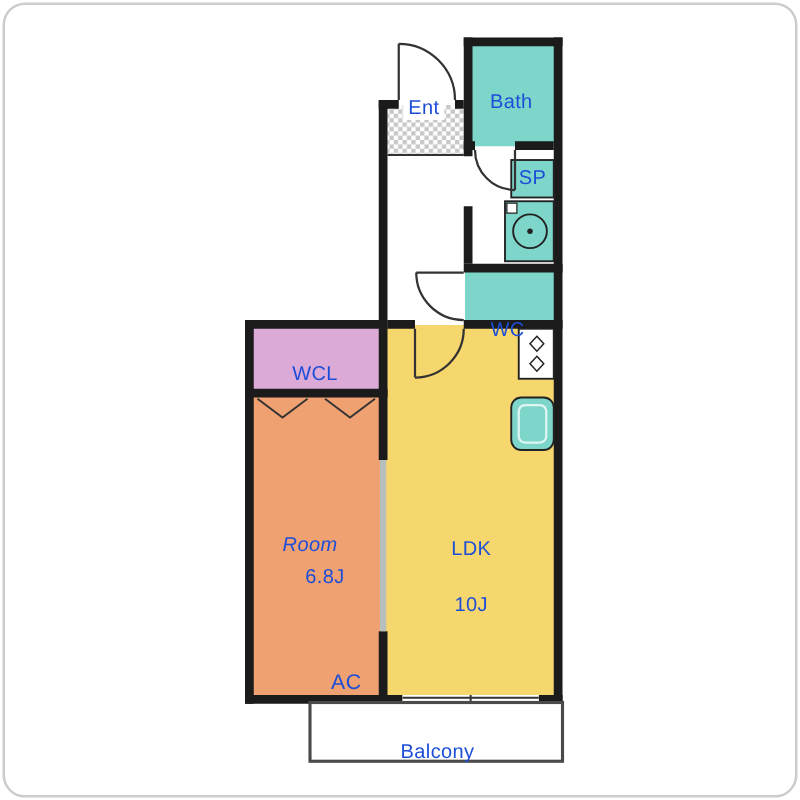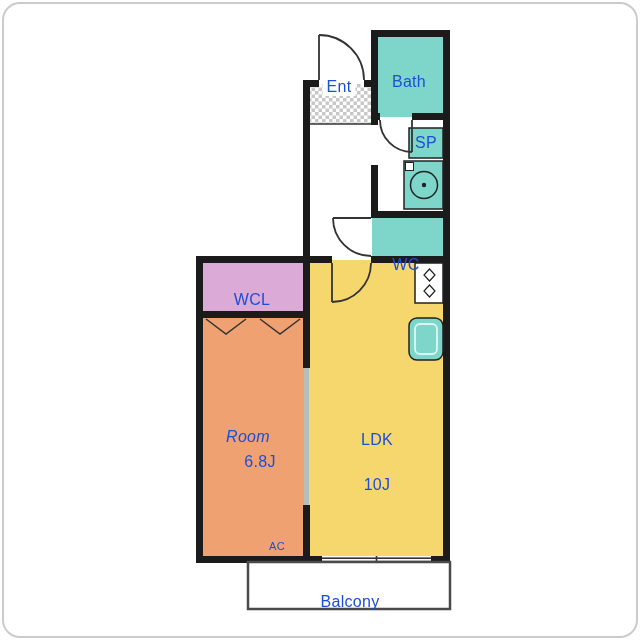--- a/index.html
+++ b/index.html
@@ -13,21 +13,21 @@
   }
   svg { position:absolute; left:0; top:0; }
   .wall { fill:#1b1b1b; }
   .arc  { fill:none; stroke:#333333; stroke-width:1.8; }
   .thin { stroke:#333333; stroke-width:1.5; fill:none; }
   .lbl {
     position:absolute; transform:translate(-50%,-50%);
     font-size:16px; color:#1d4ed8; white-space:nowrap; letter-spacing:.3px;
   }
   .lbl.sm { font-size:16px; }
-  .lbl.md { font-size:11px; }
+  .lbl.md { font-size:17px; }
   .lbl.chip { background:#ffffff; padding:0 4px; }
 </style>
 </head>
 <body>
 
 <div id="canvas">
 
   <svg width="640" height="640" viewBox="0 0 640 640">
     <defs>
       <pattern id="entHatch" width="7" height="7" patternUnits="userSpaceOnUse">

